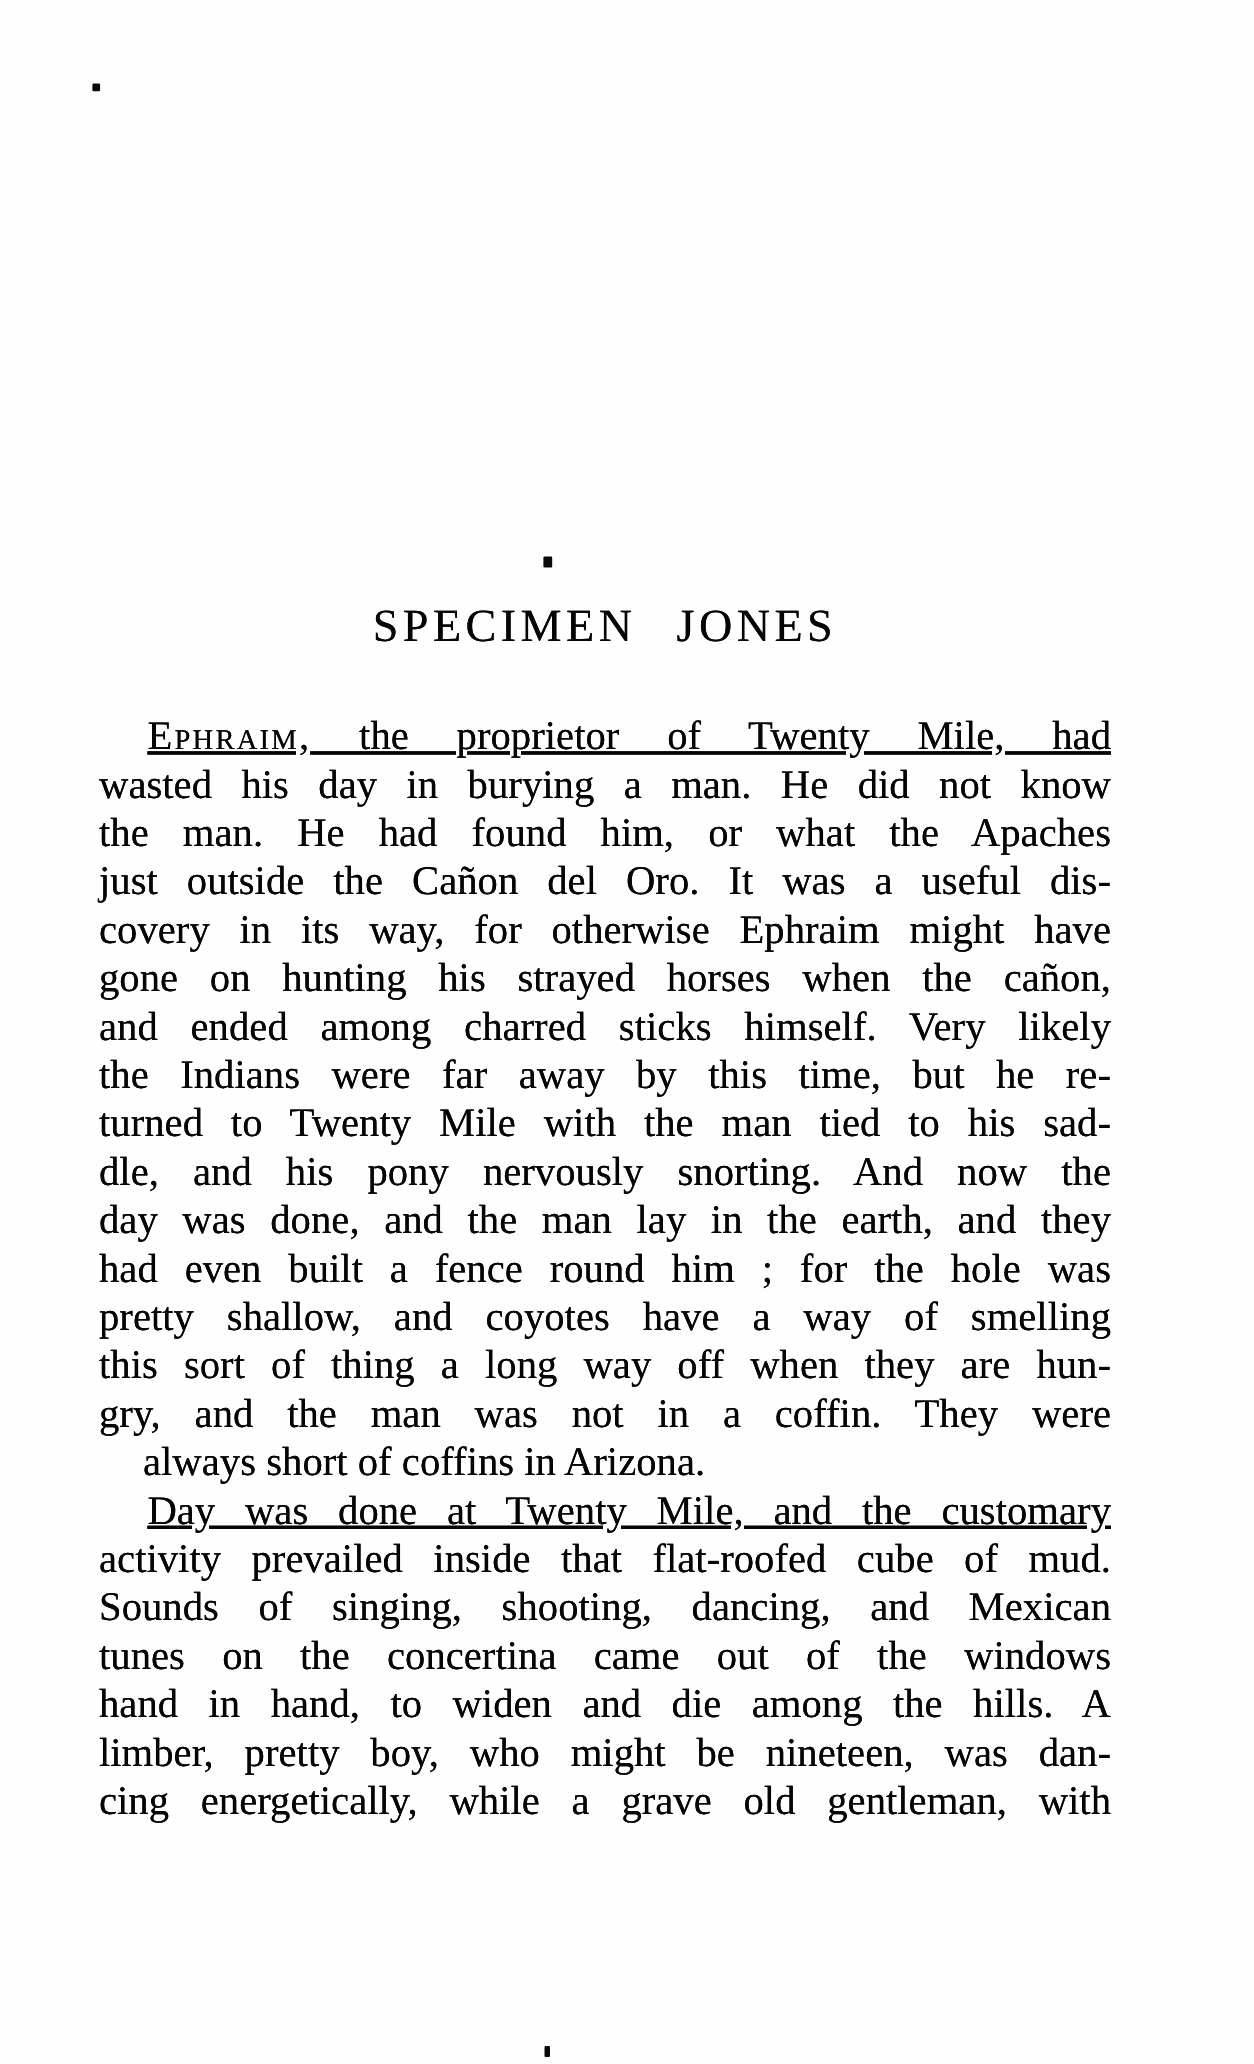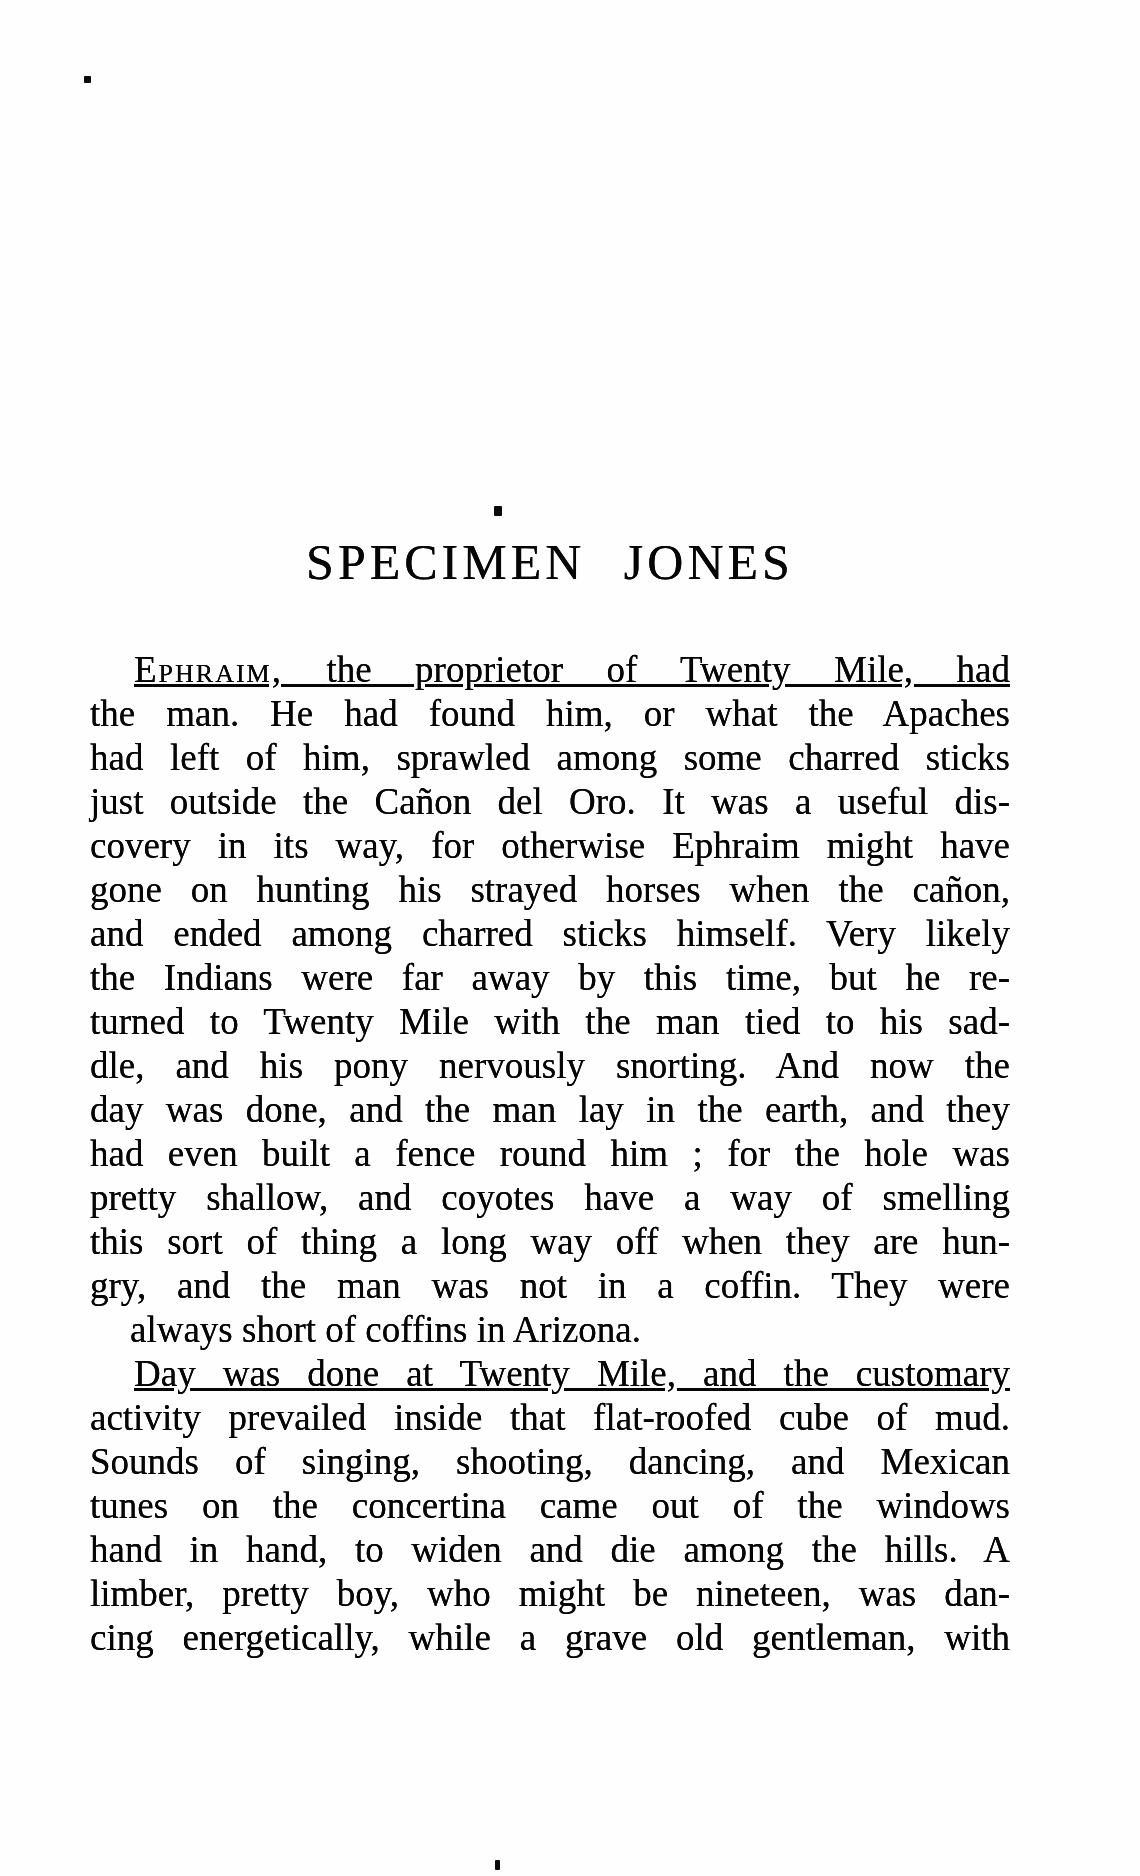--- a/index.html
+++ b/index.html
@@ -30,23 +30,23 @@
     left: 90px;
     top: 0;
     width: 920px;
     height: 100%;
   }
   .title {
     position: absolute;
     top: 531px;
     left: 0;
     right: 0;
-    margin: 4px;
+    margin: 16px;
     text-align: center;
-    font-size: 50px;
+    font-size: 42px;
     font-weight: 500;
     letter-spacing: 4px;
     word-spacing: 22px;
     line-height: 1.1;
     text-shadow: 0 0 0.5px #000;
   }
   .lines {
     position: absolute;
     top: 648px;
     left: 0;
@@ -82,22 +82,22 @@
   <div class="ink-mark mark-above-title"></div>
   <div class="ink-mark mark-bottom"></div>
 
   <div class="text-block">
 
     <h1 class="title">SPECIMEN JONES</h1>
 
     <div class="lines">
 
       <div class="line indent"><span class="smallcaps">Ephraim,</span> <span>the proprietor of Twenty Mile, had</span></div>
+      <div class="line">wasted his day in burying a man.  He did not know</div>
       <div class="line">the man.  He had found him, or what the Apaches</div>
-      <div class="line">had left of him, sprawled among some charred sticks</div>
       <div class="line">just outside the Cañon del Oro.  It was a useful dis-</div>
       <div class="line">covery in its way, for otherwise Ephraim might have</div>
       <div class="line">gone on hunting his strayed horses when the cañon,</div>
       <div class="line">and ended among charred sticks himself.  Very likely</div>
       <div class="line">the Indians were far away by this time, but he re-</div>
       <div class="line">turned to Twenty Mile with the man tied to his sad-</div>
       <div class="line">dle, and his pony nervously snorting.  And now the</div>
       <div class="line">day was done, and the man lay in the earth, and they</div>
       <div class="line">had even built a fence round him ; for the hole was</div>
       <div class="line">pretty shallow, and coyotes have a way of smelling</div>

